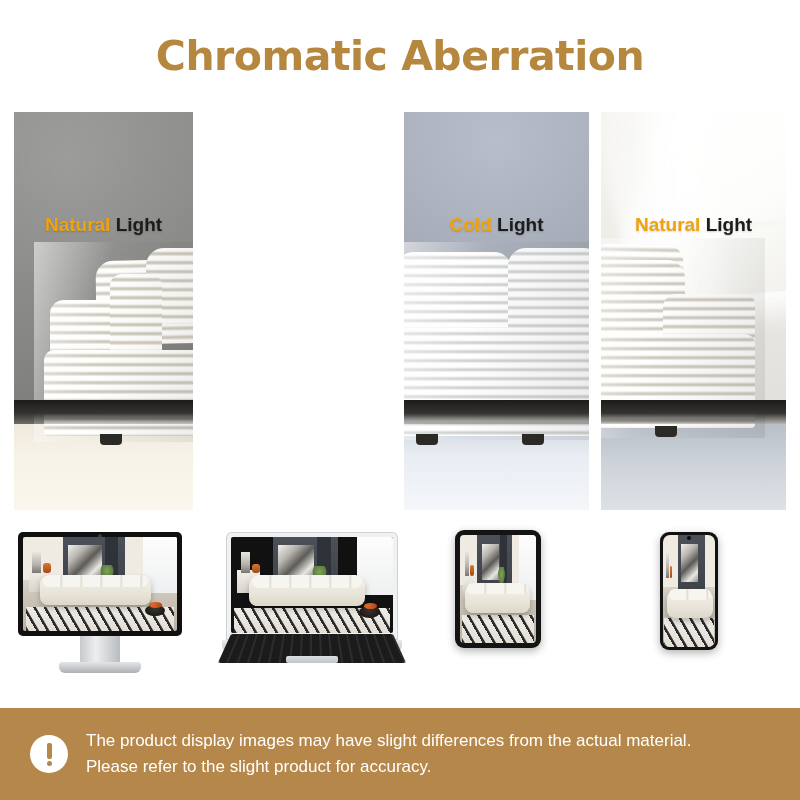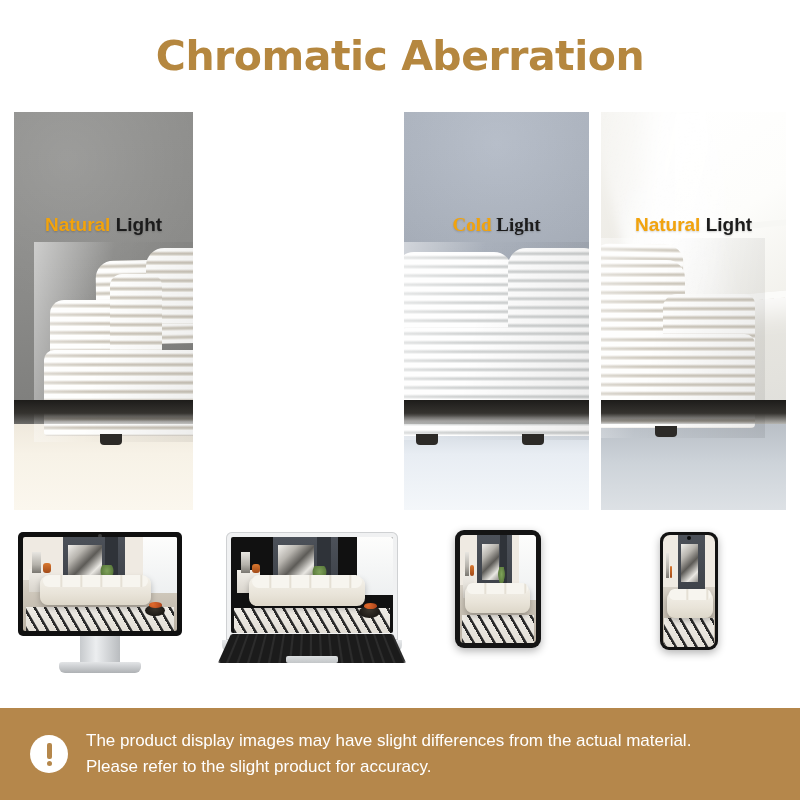--- a/index.html
+++ b/index.html
@@ -23,21 +23,21 @@
   }
 
   
   .panels{position:absolute;left:14px;top:112px;width:772px;height:398px;}
   .panel{
     position:absolute;top:0;height:398px;overflow:hidden;
     background:#8d8d8d;
   }
   .p0{left:0px;   width:179px;}
   .p1{left:191px; width:187px;}
-  .p2{left:390px; width:185px;font-family:Liberation Serif, serif;}
+  .p2{left:390px; width:185px;}
   .p3{left:587px; width:185px;}
 
   
   .wall{position:absolute;left:0;top:0;width:100%;height:100%;}
   .wall-natural{
     background:
       radial-gradient(ellipse 130% 60% at 30% 12%, rgba(255,255,255,.13), rgba(255,255,255,0) 60%),
       linear-gradient(175deg,#8f8f8d 0%,#8a8a88 45%,#7e7e7c 75%,#6f6f6d 100%);
   }
   .wall-warm{

